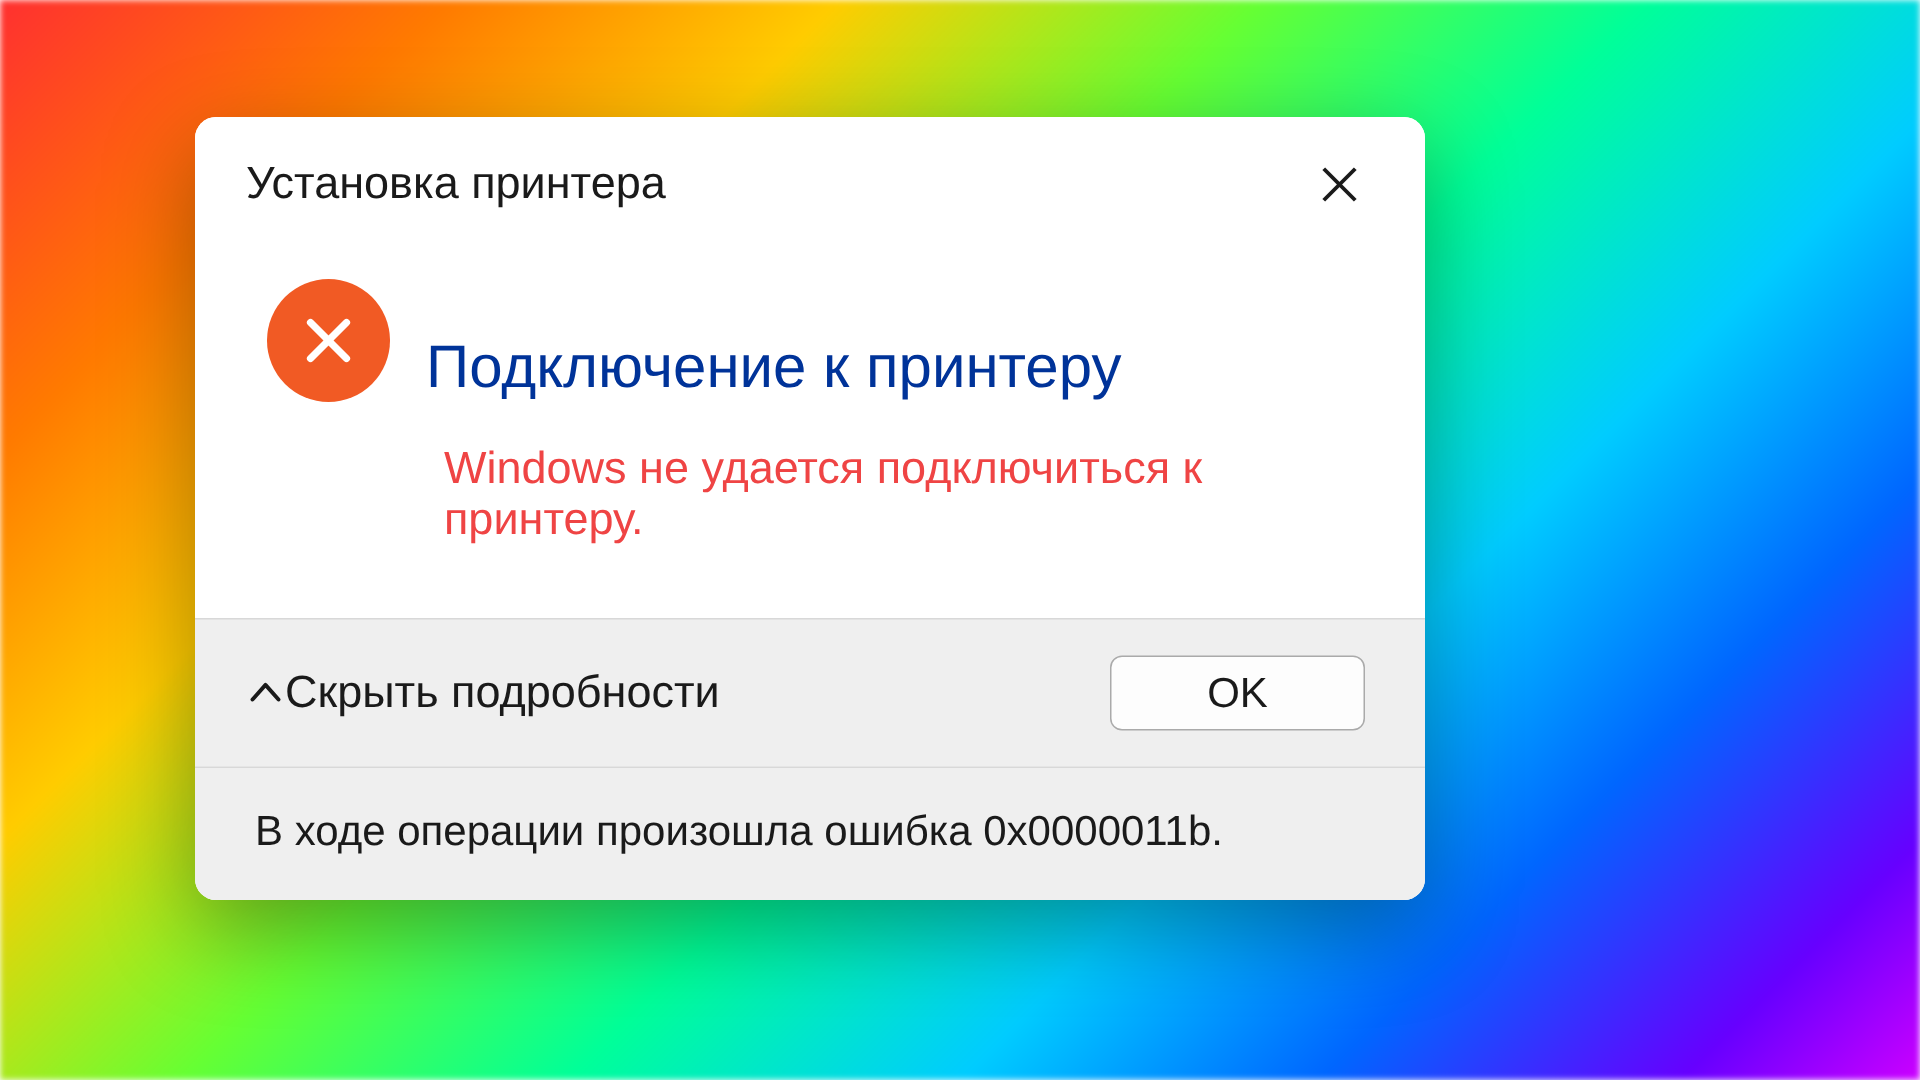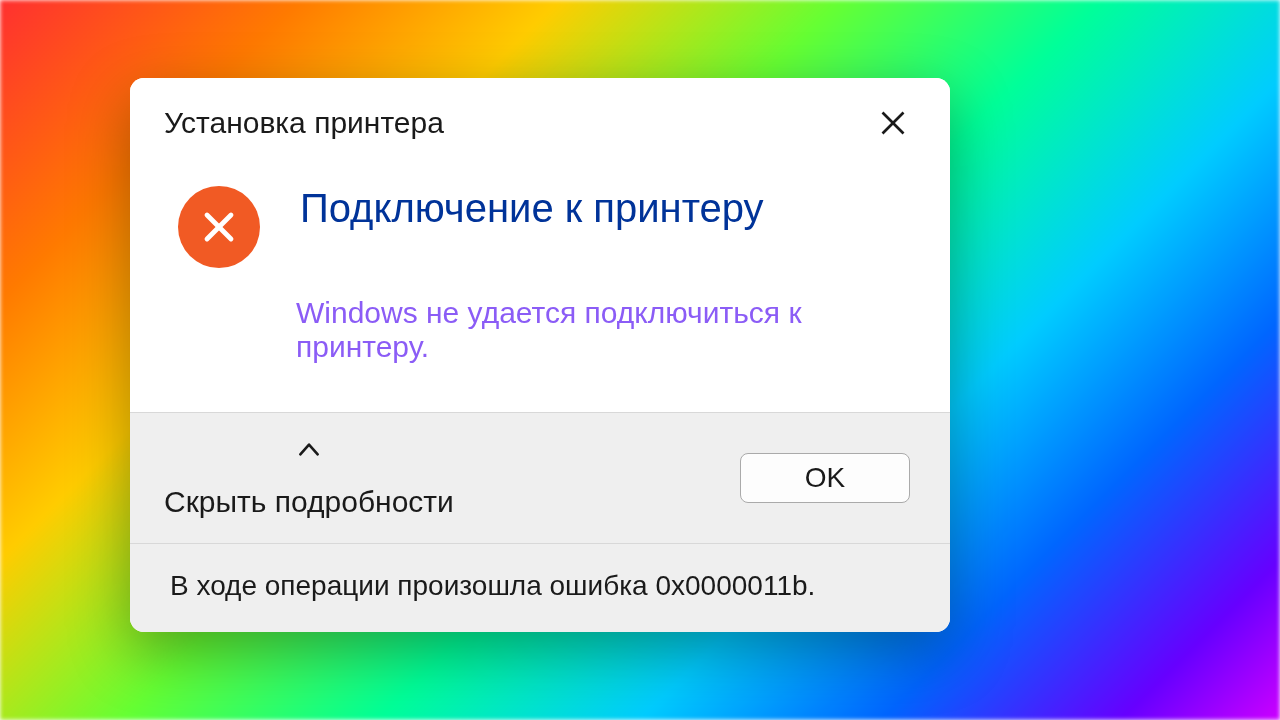--- a/index.html
+++ b/index.html
@@ -63,22 +63,22 @@
     .close-btn svg {
       width: 28px;
       height: 28px;
     }
     .content-area {
       padding: 30px 40px 48px 48px;
       background: #ffffff;
     }
     .header-row {
       display: flex;
-      align-items: flex-start;
-      gap: 40px;
+      align-items: flex-end;
+      gap: 24px;
       margin-bottom: 28px;
     }
     .error-icon-circle {
       width: 82px;
       height: 82px;
       border-radius: 50%;
       background: #f15a24;
       display: flex;
       align-items: center;
       justify-content: center;
@@ -88,37 +88,35 @@
       width: 36px;
       height: 36px;
     }
     .main-heading {
       font-size: 40px;
       color: #003399;
       font-weight: 400;
     }
     .body-text {
       font-size: 30px;
-      color: #8b5cf6;
+      color: #ef4444;
       margin-left: 118px;
     }
     .action-bar {
       display: flex;
       align-items: center;
       justify-content: space-between;
       padding: 24px 40px 24px 34px;
       background: #efefef;
       border-top: 1px solid #d8d8d8;
     }
     .details-toggle {
       display: flex;
       align-items: center;
-      gap: 22px;
       cursor: pointer;
-      flex-direction: column;
     }
     .chevron {
       width: 26px;
       height: 26px;
       display: flex;
       align-items: center;
       justify-content: center;
       color: #1a1a1a;
     }
     .details-label {

